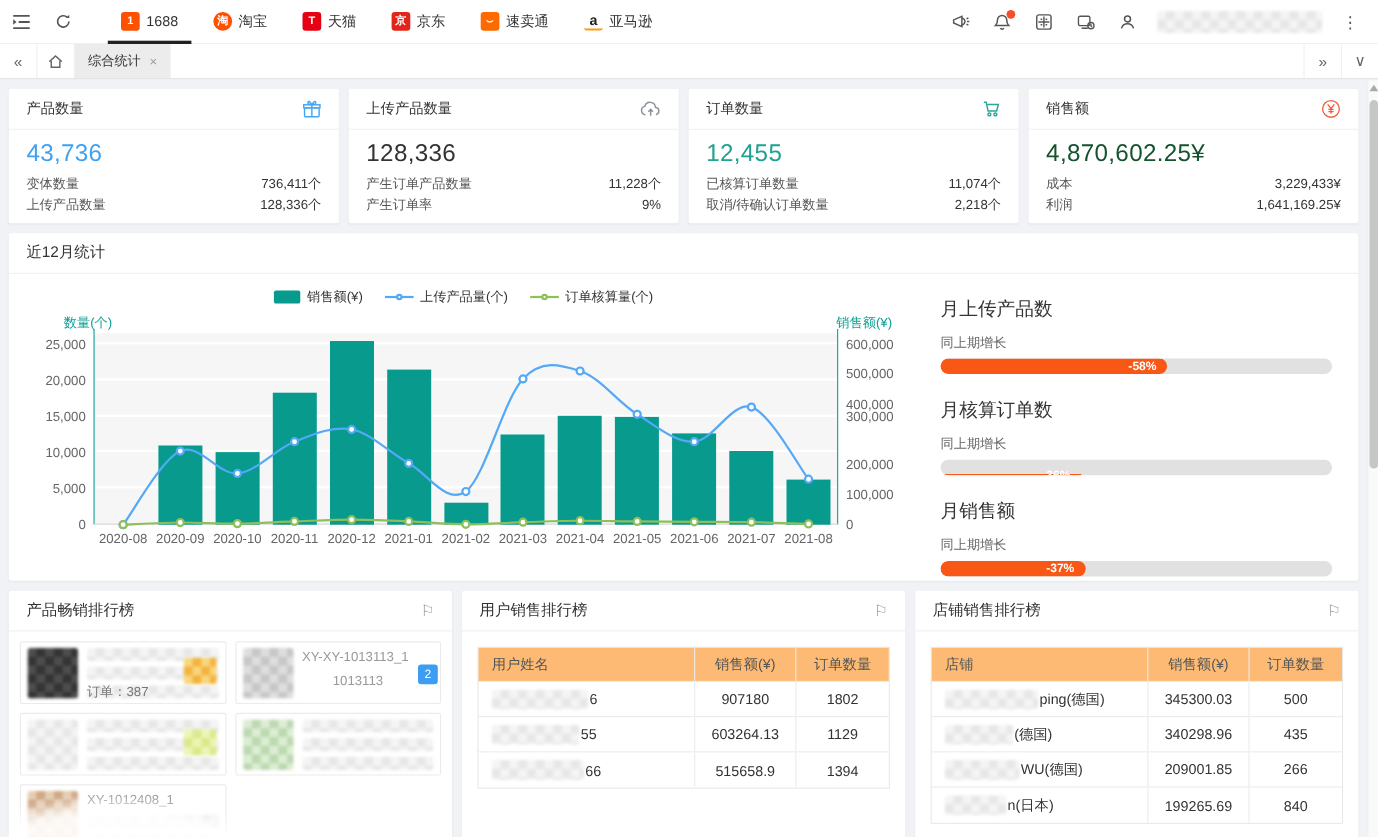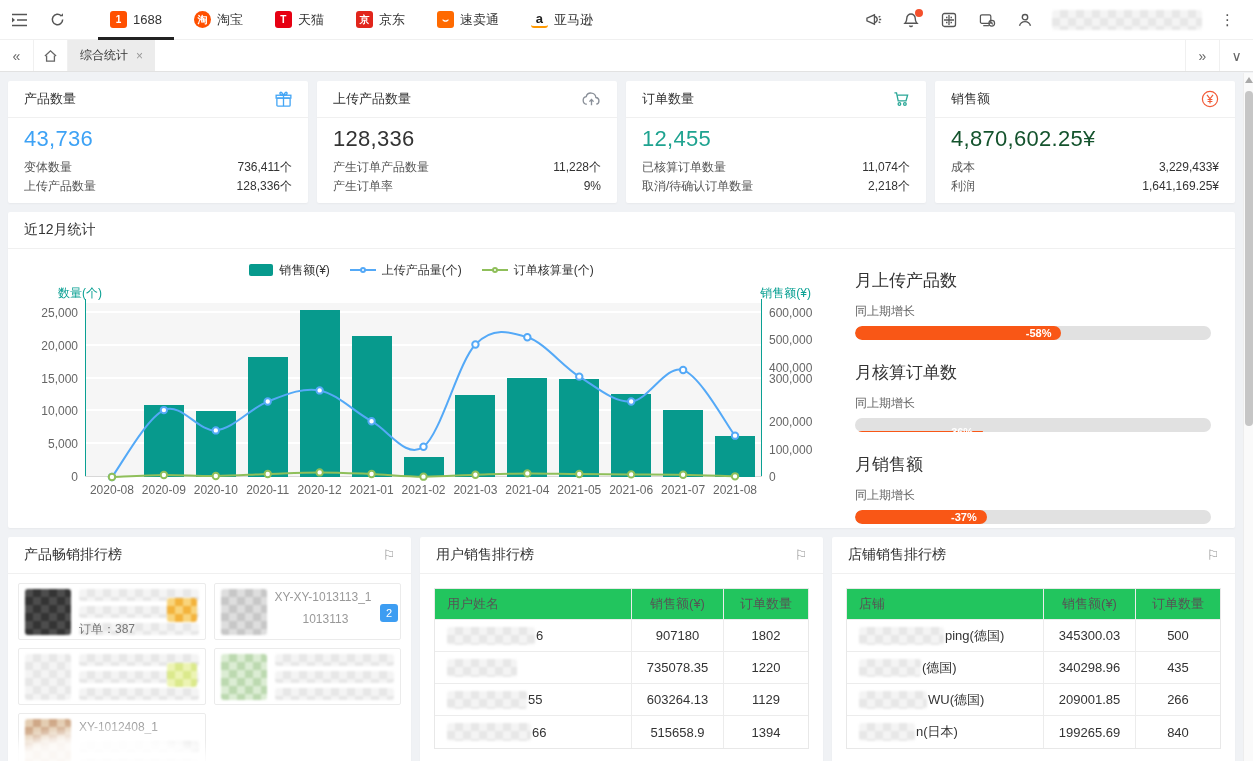--- a/index.html
+++ b/index.html
@@ -80,21 +80,21 @@
   .p-badge{position:absolute;right:2px;top:20px;background:#3d9df2;color:#fff;border-radius:3px;
     width:18px;height:18px;font-size:11px;display:flex;align-items:center;justify-content:center;}
   .p-accent{position:absolute;width:30px;height:24px;right:8px;top:14px;}
   .p-check{position:absolute;top:-4px;right:-6px;width:13px;height:13px;border-radius:50%;background:#5cb85c;color:#fff;font-size:9px;line-height:13px;text-align:center;}
   .order-text{font-size:12px;color:#777;position:absolute;bottom:-3px;left:0;white-space:nowrap;}
   .white-blob{position:absolute;left:-30px;bottom:-28px;width:250px;height:95px;background:rgba(255,255,255,.9);border-radius:50%;filter:blur(6px);pointer-events:none;}
   
   .rank-table{margin:14px 14px 0;border:1px solid #e8e8e8;font-size:13px;}
   .rt-row{display:flex;border-bottom:1px solid #ececec;height:32px;align-items:center;}
   .rt-row:last-child{border-bottom:none;}
-  .rt-row.head{background:#22c55e;color:#555;height:31px;}
+  .rt-row.head{background:#fdba74;color:#555;height:31px;}
   .rt-c{padding:0 10px;display:flex;align-items:center;justify-content:center;height:100%;}
   .rt-name{flex:1;justify-content:flex-start;padding-left:12px;border-right:1px solid #ececec;gap:1px;}
   .rt-sales{width:92px;border-right:1px solid #ececec;}
   .rt-orders{width:84px;}
   .name-suffix{color:#333;white-space:nowrap;}
   
   .mz{--c1:#e7e7e7;--c2:#f4f4f4;background:conic-gradient(var(--c1) 25%,var(--c2) 0 50%,var(--c1) 0 75%,var(--c2) 0);
     background-size:16px 16px;filter:blur(1.3px);border-radius:3px;}
   .mz.dark{--c1:#343434;--c2:#4d4d4d;}
   .mz.phone{--c1:#c7c7c7;--c2:#dedede;}
@@ -502,27 +502,20 @@
           <div class="rt-row">
             <div class="rt-c rt-name">
               <div class="mz" style="width: 88px; height: 18px; flex: 0 0 auto;"></div>
               <div class="name-suffix">6</div>
             </div>
             <div class="rt-c rt-sales">907180</div>
             <div class="rt-c rt-orders">1802</div>
           </div>
           <div class="rt-row">
             <div class="rt-c rt-name">
-              <div class="mz" style="width: 70px; height: 18px; flex: 0 0 auto;"></div>
-            </div>
-            <div class="rt-c rt-sales">735078.35</div>
-            <div class="rt-c rt-orders">1220</div>
-          </div>
-          <div class="rt-row">
-            <div class="rt-c rt-name">
               <div class="mz" style="width: 80px; height: 18px; flex: 0 0 auto;"></div>
               <div class="name-suffix">55</div>
             </div>
             <div class="rt-c rt-sales">603264.13</div>
             <div class="rt-c rt-orders">1129</div>
           </div>
           <div class="rt-row">
             <div class="rt-c rt-name">
               <div class="mz" style="width: 84px; height: 18px; flex: 0 0 auto;"></div>
               <div class="name-suffix">66</div>

